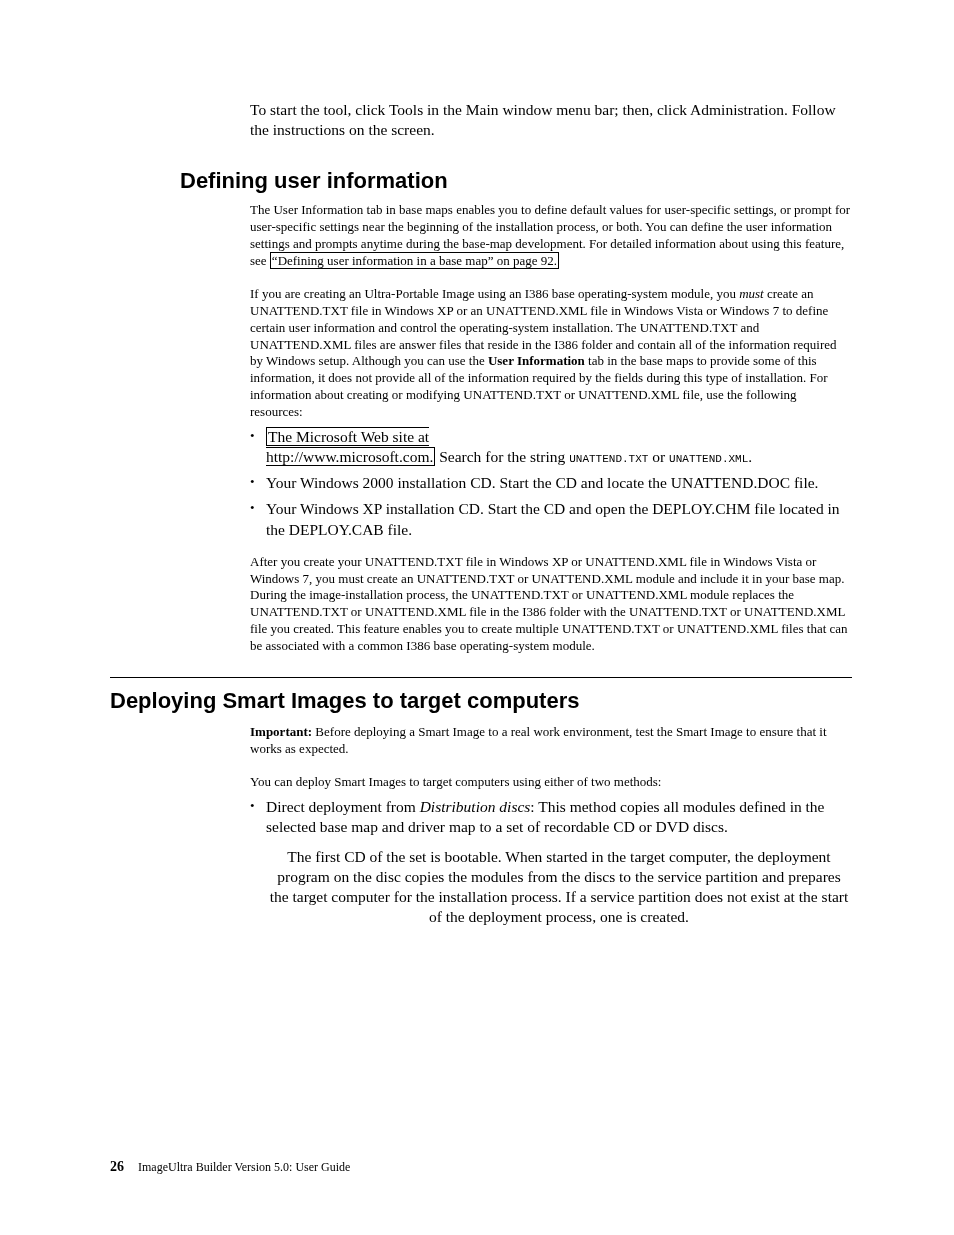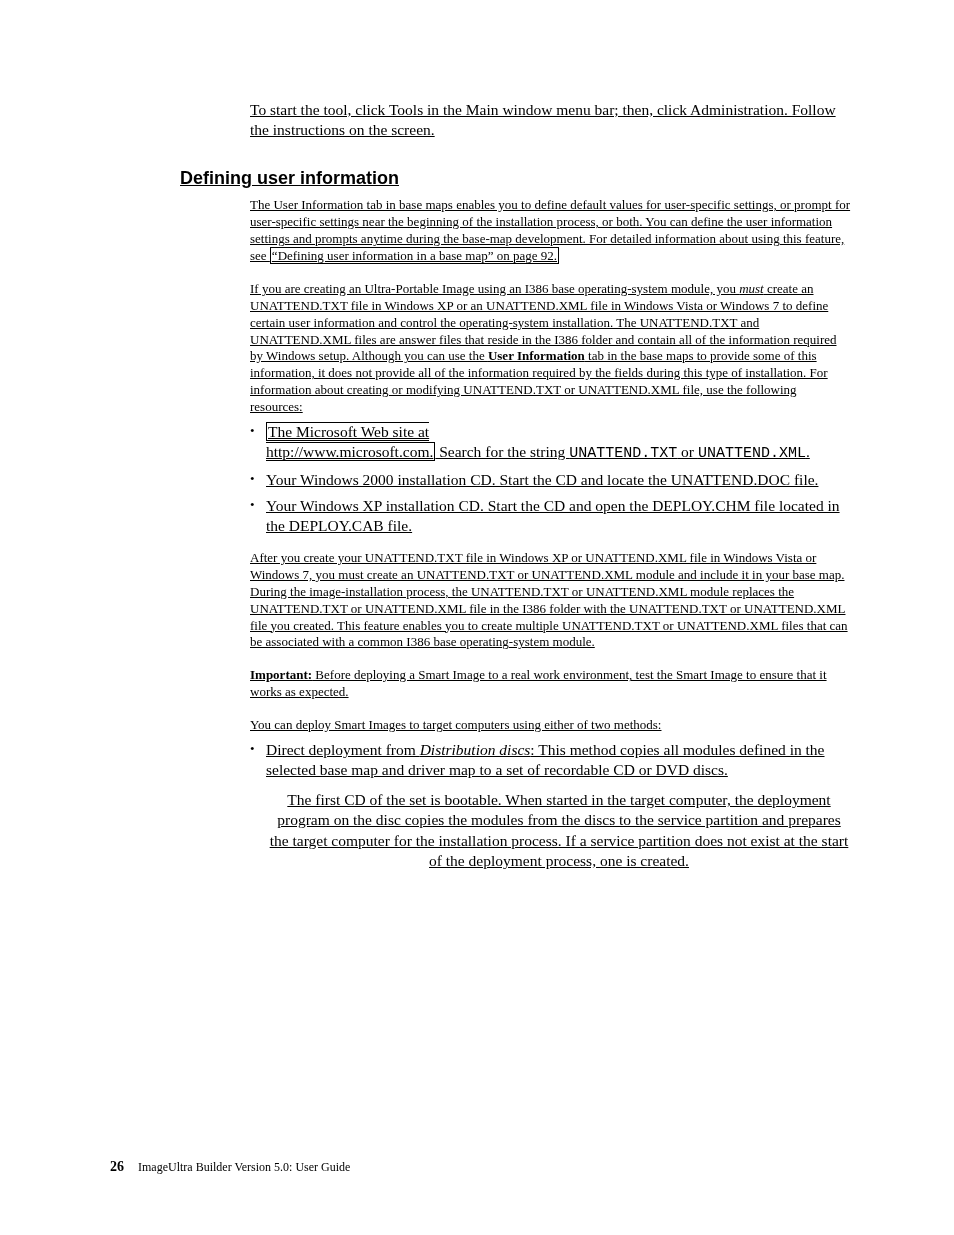--- a/index.html
+++ b/index.html
@@ -10,31 +10,30 @@
     body {
       width: 954px;
       height: 1235px;
       background: #ffffff;
       font-family: 'Palatino Linotype', 'Book Antiqua', Palatino, serif;
       color: #000000;
       position: relative;
     }
     .page-content {
       padding: 100px 102px 0 110px;
-      text-decoration: underline;
     }
     .intro-para {
       margin-left: 140px;
       font-size: 15.5px;
       line-height: 1.3;
       margin-bottom: 28px;
     }
     .section-heading {
       font-family: Helvetica, Arial, sans-serif;
-      font-size: 18px;
+      font-size: 22px;
       font-weight: bold;
       margin-left: 70px;
       margin-bottom: 8px;
       margin-top: 24px;
     }
     .section-heading.h1 {
       font-size: 22px;
       margin-left: 0;
       border-top: 1px solid #000;
       padding-top: 10px;
@@ -56,21 +55,21 @@
     }
     .bold {
       font-weight: bold;
       margin-top: 40px;
     }
     .italic {
       font-style: italic;
     }
     .mono {
       font-family: 'Courier New', Courier, monospace;
-      font-size: 15px;
+      font-size: 11px;
     }
     ul.body-list {
       margin-left: 140px;
       margin-bottom: 14px;
       list-style: none;
       font-size: 15.5px;
       line-height: 1.3;
     }
     ul.body-list li {
       position: relative;
@@ -122,20 +121,21 @@
   <ul class="body-list">
     <li>
       <span class="xref"><span>The Microsoft Web site at</span><br><span>http://www.microsoft.com.</span></span><span> Search for the string </span><span class="mono">UNATTEND.TXT</span><span> or </span><span class="mono">UNATTEND.XML</span><span>.</span>
     </li>
     <li>Your Windows 2000 installation CD. Start the CD and locate the UNATTEND.DOC file.</li>
     <li>Your Windows XP installation CD. Start the CD and open the DEPLOY.CHM file located in the DEPLOY.CAB file.</li>
   </ul>
 
   <p class="body-para">After you create your UNATTEND.TXT file in Windows XP or UNATTEND.XML file in Windows Vista or Windows 7, you must create an UNATTEND.TXT or UNATTEND.XML module and include it in your base map. During the image-installation process, the UNATTEND.TXT or UNATTEND.XML module replaces the UNATTEND.TXT or UNATTEND.XML file in the I386 folder with the UNATTEND.TXT or UNATTEND.XML file you created. This feature enables you to create multiple UNATTEND.TXT or UNATTEND.XML files that can be associated with a common I386 base operating-system module.</p>
 
+  <h2 class="section-heading h1">Deploying Smart Images to target computers</h2>
 
   <p class="body-para">
     <span class="bold">Important:</span><span> Before deploying a Smart Image to a real work environment, test the Smart Image to ensure that it works as expected.</span>
   </p>
 
   <p class="body-para no-bottom">You can deploy Smart Images to target computers using either of two methods:</p>
 
   <ul class="body-list">
     <li>
       <span>Direct deployment from </span><span class="italic">Distribution discs</span><span>: This method copies all modules defined in the selected base map and driver map to a set of recordable CD or DVD discs.</span>

